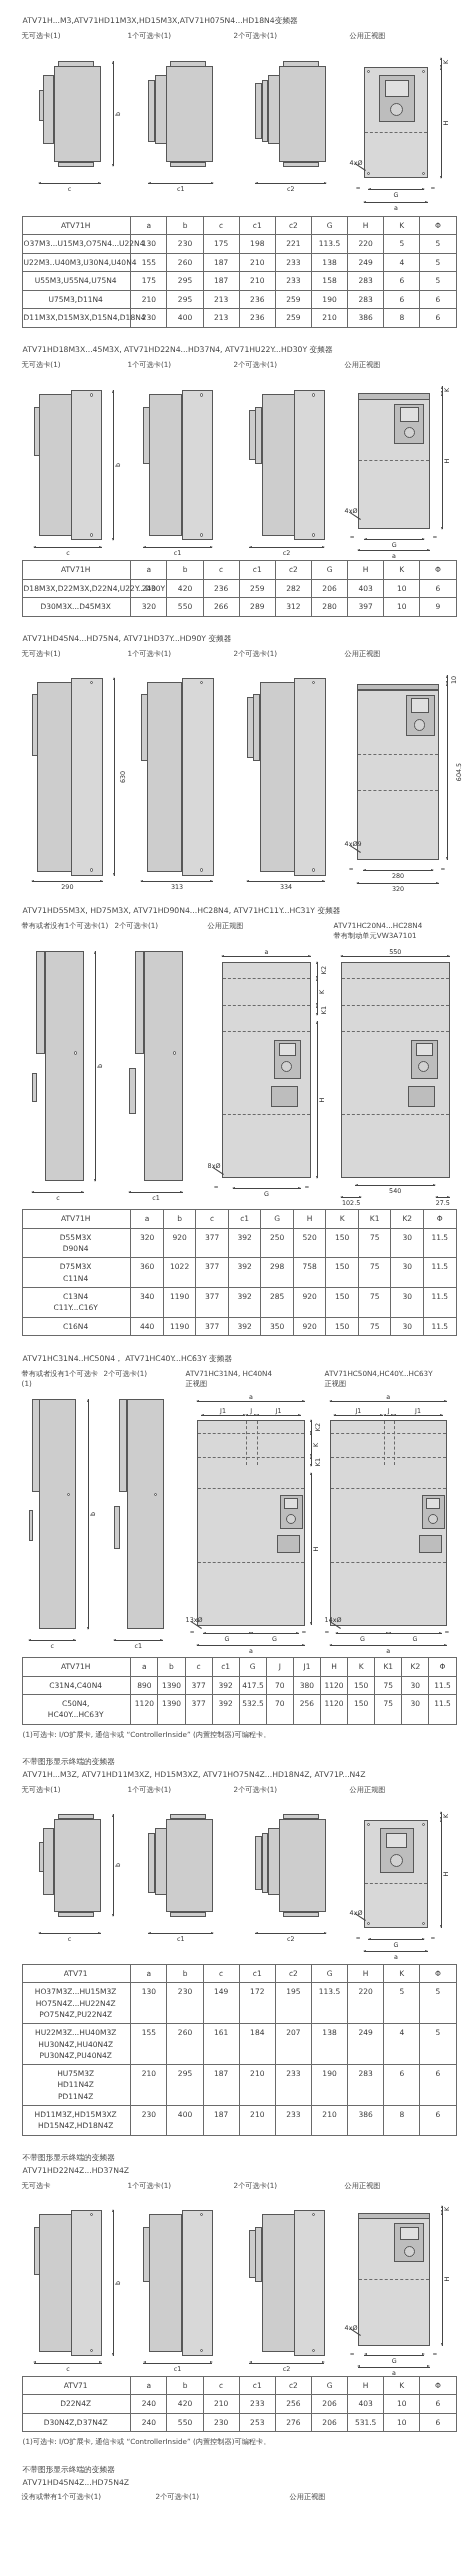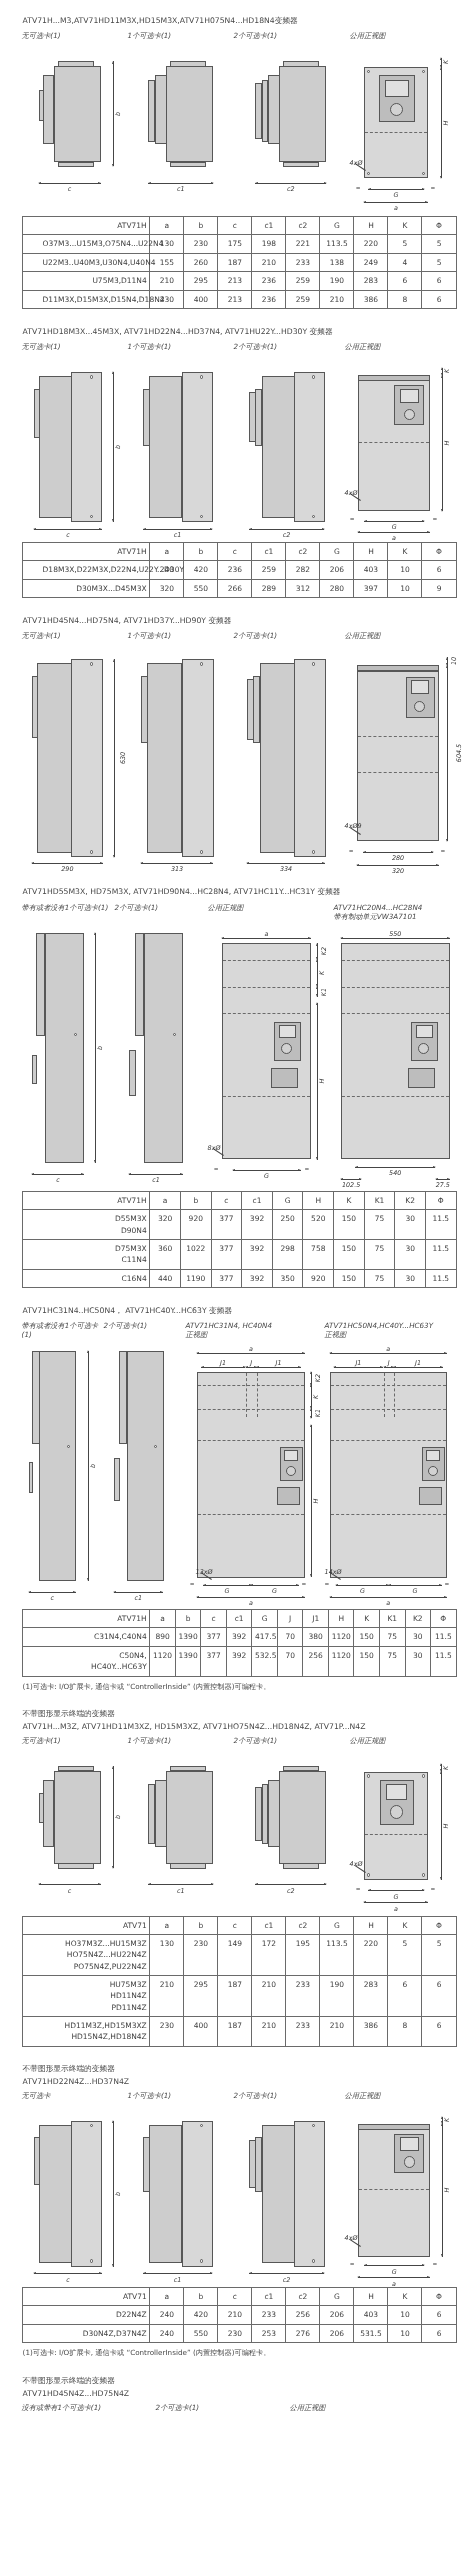--- a/index.html
+++ b/index.html
@@ -2,21 +2,21 @@
 <html style="font-size:8.2px"><head>
 <meta charset="utf-8">
 <style>
   html,body{margin:0;padding:0;background:#ffffff;}
   body{width:464px;min-height:3314px;font-family:"DejaVu Sans","Liberation Sans",sans-serif;color:#3e3e3e;}
   .page{box-sizing:border-box;width:464px;padding:15.5px 7.2px 31px 21.6px;}
   .sec{margin-bottom:17.5px;}
   .pretitle,.sec-title{font-size:7.7px;color:#474747;margin:0 0 3.1px 1px;white-space:pre-line;}
   .sec-title{margin-bottom:5.2px;}
   .figrow{display:flex;align-items:flex-start;margin:2.1px 0 5.2px;}
-  .col{position:relative;flex:0 0 auto;font-style:italic;}
+  .col{position:relative;flex:0 0 auto;}
   .subhead{font-size:7.2px;color:#474747;min-height:23px;white-space:pre-line;line-height:1.35;}
   .fig{position:relative;}
   .gbox{position:absolute;background:#cdcdcd;border:0.8px solid #575757;box-sizing:border-box;}
   .gbox.light{background:#d8d8d8;}
   .gbox.dark{background:#bdbdbd;}
   .hole{position:absolute;width:3.6px;height:3.6px;border:0.6px solid #555;border-radius:50%;background:#ececec;box-sizing:border-box;}
   .screen{position:absolute;background:#e0e0e0;border:0.6px solid #555;box-sizing:border-box;}
   .knob{position:absolute;border:0.6px solid #555;border-radius:50%;background:#d2d2d2;box-sizing:border-box;}
   .dashline{position:absolute;border-top:0.5px dashed #6a6a6a;}
   .vdashline{position:absolute;border-left:0.5px dashed #6a6a6a;}
@@ -29,21 +29,21 @@
   .vdim{position:absolute;border-left:0.6px solid #454545;width:0;}
   .vdim::before{content:"";position:absolute;top:-0.5px;left:-2.1px;border-left:1.8px solid transparent;border-right:1.8px solid transparent;border-bottom:3.6px solid #454545;}
   .vdim::after{content:"";position:absolute;bottom:-0.5px;left:-2.1px;border-left:1.8px solid transparent;border-right:1.8px solid transparent;border-top:3.6px solid #454545;}
   .vdim>.lbl{position:absolute;top:50%;left:2.1px;transform:translateY(-50%) rotate(-90deg);}
   .eqm{position:absolute;font-size:5.7px;color:#353535;line-height:1;}
   .callout{position:absolute;}
   .callout>.lbl{position:relative;z-index:2;}
   .callout>.leader{position:absolute;left:5.2px;top:6.7px;width:13.4px;border-top:0.6px solid #454545;transform:rotate(33deg);transform-origin:left top;}
   table.dimtable{border-collapse:collapse;margin:7.2px 0 3.1px 0;font-size:7.5px;color:#3e3e3e;width:435px;table-layout:fixed;}
   .dimtable th,.dimtable td{border:0.8px solid #6a6a6a;padding:3.1px 2.6px;text-align:center;font-weight:400;vertical-align:top;line-height:1.5;}
-  .dimtable th:first-child,.dimtable td:first-child{text-align:right;width:24%;padding-left:20px;}
+  .dimtable th:first-child,.dimtable td:first-child{text-align:center;width:24%;padding-left:1px;}
   .note{font-size:7.2px;color:#474747;margin:5.2px 0 2.1px 1px;}
 </style>
 </head>
 <body>
 
 <div class="page">
 
 <div class="sec">
   <div class="sec-title">ATV71H...M3,ATV71HD11M3X,HD15M3X,ATV71H075N4...HD18N4变频器</div>
   <div class="figrow">
@@ -152,20 +152,32 @@
             <td>260</td>
             <td>187</td>
             <td>210</td>
             <td>233</td>
             <td>138</td>
             <td>249</td>
             <td>4</td>
             <td>5</td>
           </tr>
           <tr>
+            <td>U55M3,U55N4,U75N4</td>
+            <td>175</td>
+            <td>295</td>
+            <td>187</td>
+            <td>210</td>
+            <td>233</td>
+            <td>158</td>
+            <td>283</td>
+            <td>6</td>
+            <td>5</td>
+          </tr>
+          <tr>
             <td>U75M3,D11N4</td>
             <td>210</td>
             <td>295</td>
             <td>213</td>
             <td>236</td>
             <td>259</td>
             <td>190</td>
             <td>283</td>
             <td>6</td>
             <td>6</td>
@@ -505,20 +517,33 @@
             <td>377</td>
             <td>392</td>
             <td>298</td>
             <td>758</td>
             <td>150</td>
             <td>75</td>
             <td>30</td>
             <td>11.5</td>
           </tr>
           <tr>
+            <td>C13N4<br>C11Y...C16Y</td>
+            <td>340</td>
+            <td>1190</td>
+            <td>377</td>
+            <td>392</td>
+            <td>285</td>
+            <td>920</td>
+            <td>150</td>
+            <td>75</td>
+            <td>30</td>
+            <td>11.5</td>
+          </tr>
+          <tr>
             <td>C16N4</td>
             <td>440</td>
             <td>1190</td>
             <td>377</td>
             <td>392</td>
             <td>350</td>
             <td>920</td>
             <td>150</td>
             <td>75</td>
             <td>30</td>
@@ -590,21 +615,21 @@
             </div>
         <div class="vdim" style="left:125px;top:41px;height:24px">
               <span class="lbl">K</span>
             </div>
         <div class="vdim" style="left:125px;top:65px;height:9.3px">
               <span class="lbl">K1</span>
             </div>
         <div class="vdim" style="left:125px;top:81px;height:152px">
               <span class="lbl">H</span>
             </div>
-        <div class="callout" style="left:10px;top:222px"><span class="lbl">13xØ</span><span class="leader"></span></div>
+        <div class="callout" style="left:0px;top:222px"><span class="lbl">13xØ</span><span class="leader"></span></div>
         <span class="eqm" style="left:4.1px;top:238px">=</span>
         <div class="hdim" style="left:17.5px;top:241px;width:48px">
               <span class="lbl">G</span>
             </div>
         <div class="hdim" style="left:65px;top:241px;width:48px">
               <span class="lbl">G</span>
             </div>
         <span class="eqm" style="left:116px;top:238px">=</span>
         <div class="hdim" style="left:11.3px;top:253px;width:108px">
               <span class="lbl">a</span>
@@ -802,20 +827,32 @@
             <td>230</td>
             <td>149</td>
             <td>172</td>
             <td>195</td>
             <td>113.5</td>
             <td>220</td>
             <td>5</td>
             <td>5</td>
           </tr>
           <tr>
+            <td>HU22M3Z...HU40M3Z<br>HU30N4Z,HU40N4Z<br>PU30N4Z,PU40N4Z</td>
+            <td>155</td>
+            <td>260</td>
+            <td>161</td>
+            <td>184</td>
+            <td>207</td>
+            <td>138</td>
+            <td>249</td>
+            <td>4</td>
+            <td>5</td>
+          </tr>
+          <tr>
             <td>HU75M3Z<br>HD11N4Z<br>PD11N4Z</td>
             <td>210</td>
             <td>295</td>
             <td>187</td>
             <td>210</td>
             <td>233</td>
             <td>190</td>
             <td>283</td>
             <td>6</td>
             <td>6</td>

